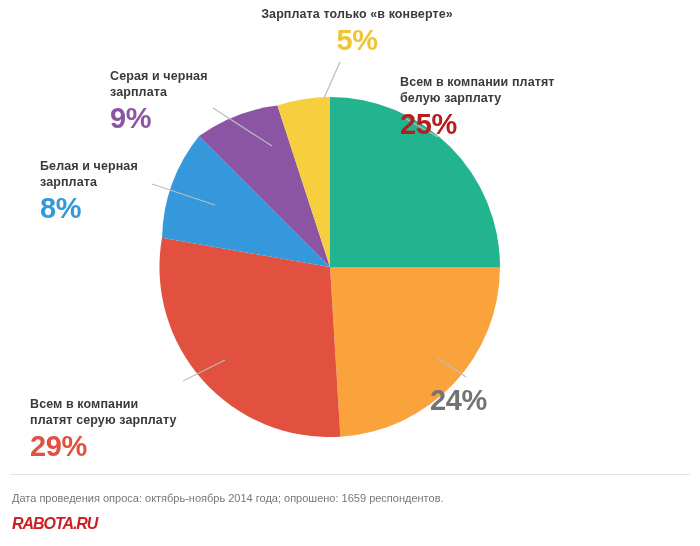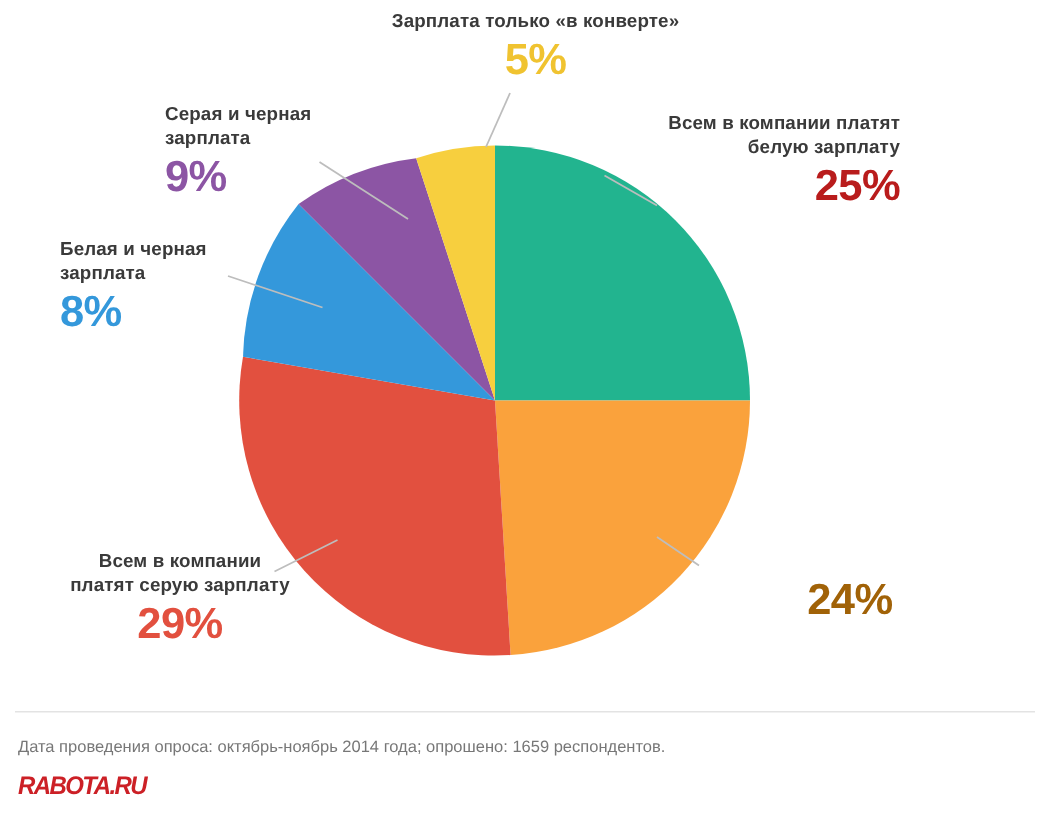--- a/index.html
+++ b/index.html
@@ -45,31 +45,31 @@
     letter-spacing: 0.1px;
     white-space: pre-line;
   }
   .callout .pct {
     font-size: 29px;
     font-weight: bold;
     letter-spacing: -0.4px;
     margin-top: 3px;
     line-height: 1.05;
   }
-  .align-right { text-align: right; }
+  .align-right { text-align: left; }
   .align-left  { text-align: left; margin-top: 12px; }
   .align-center{ text-align: center; }
 
   
   #co-konvert { left: 252px; top: 6px;  width: 210px; }
   #co-seraya  { left: 110px; top: 56px; width: 150px; }
   #co-belaya-chernaya { left: 40px; top: 146px; width: 135px; }
   #co-belaya-company  { left: 400px; top: 74px; width: 200px; }
   #co-belaya-seraya   { left: 430px; top: 382px; width: 165px; }
-  #co-seraya-company  { left: 30px; top: 354px; width: 180px; text-align: center; }
+  #co-seraya-company  { left: 30px; top: 384px; width: 180px; }
 
   .footer {
     position: absolute;
     left: 0;
     top: 470px;
     width: 700px;
     height: 76px;
   }
   .footer-rule {
     position: absolute;
@@ -146,21 +146,21 @@
       <div class="pct" style="color:#3498db">8%</div>
     </div>
 
     <div class="callout align-right" id="co-belaya-company">
       <div class="cap">Всем в компании платят
 белую зарплату</div>
       <div class="pct" style="color:#b91c1c">25%</div>
     </div>
 
     <div class="callout align-right" id="co-belaya-seraya">
-      <div class="pct" style="color:#a16207">24%</div>
+      <div class="pct" style="color:#737373">24%</div>
     </div>
 
     <div class="callout align-left" id="co-seraya-company">
       <div class="cap">Всем в компании
 платят серую зарплату</div>
       <div class="pct" style="color:#e2503f">29%</div>
     </div>
   </div>
 
   <div class="footer">

